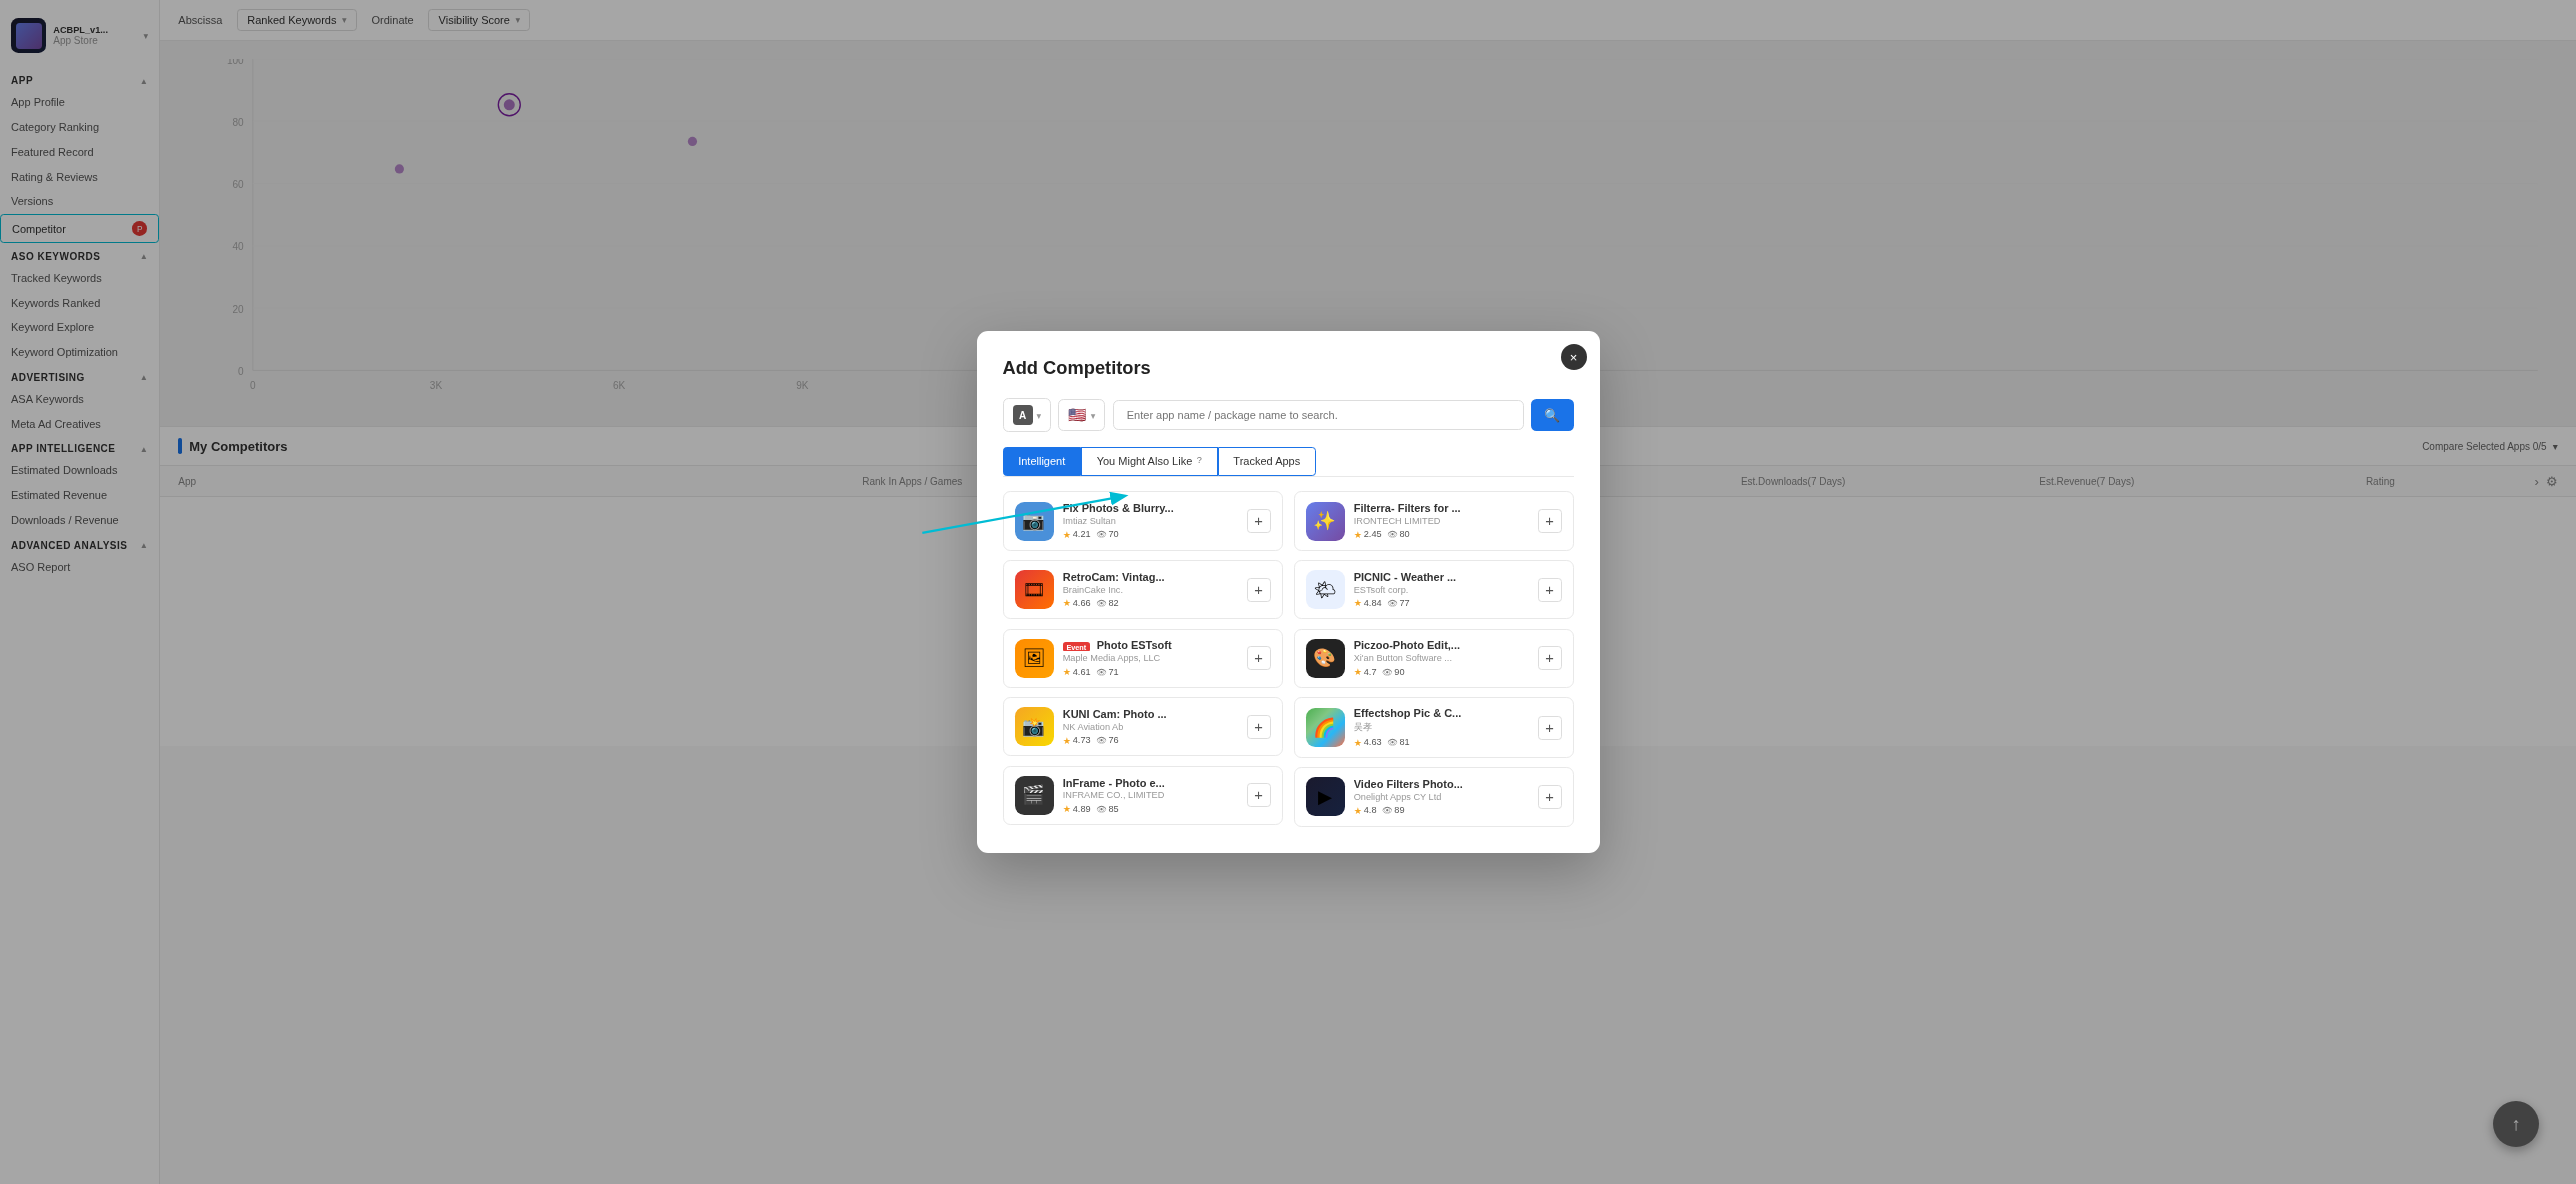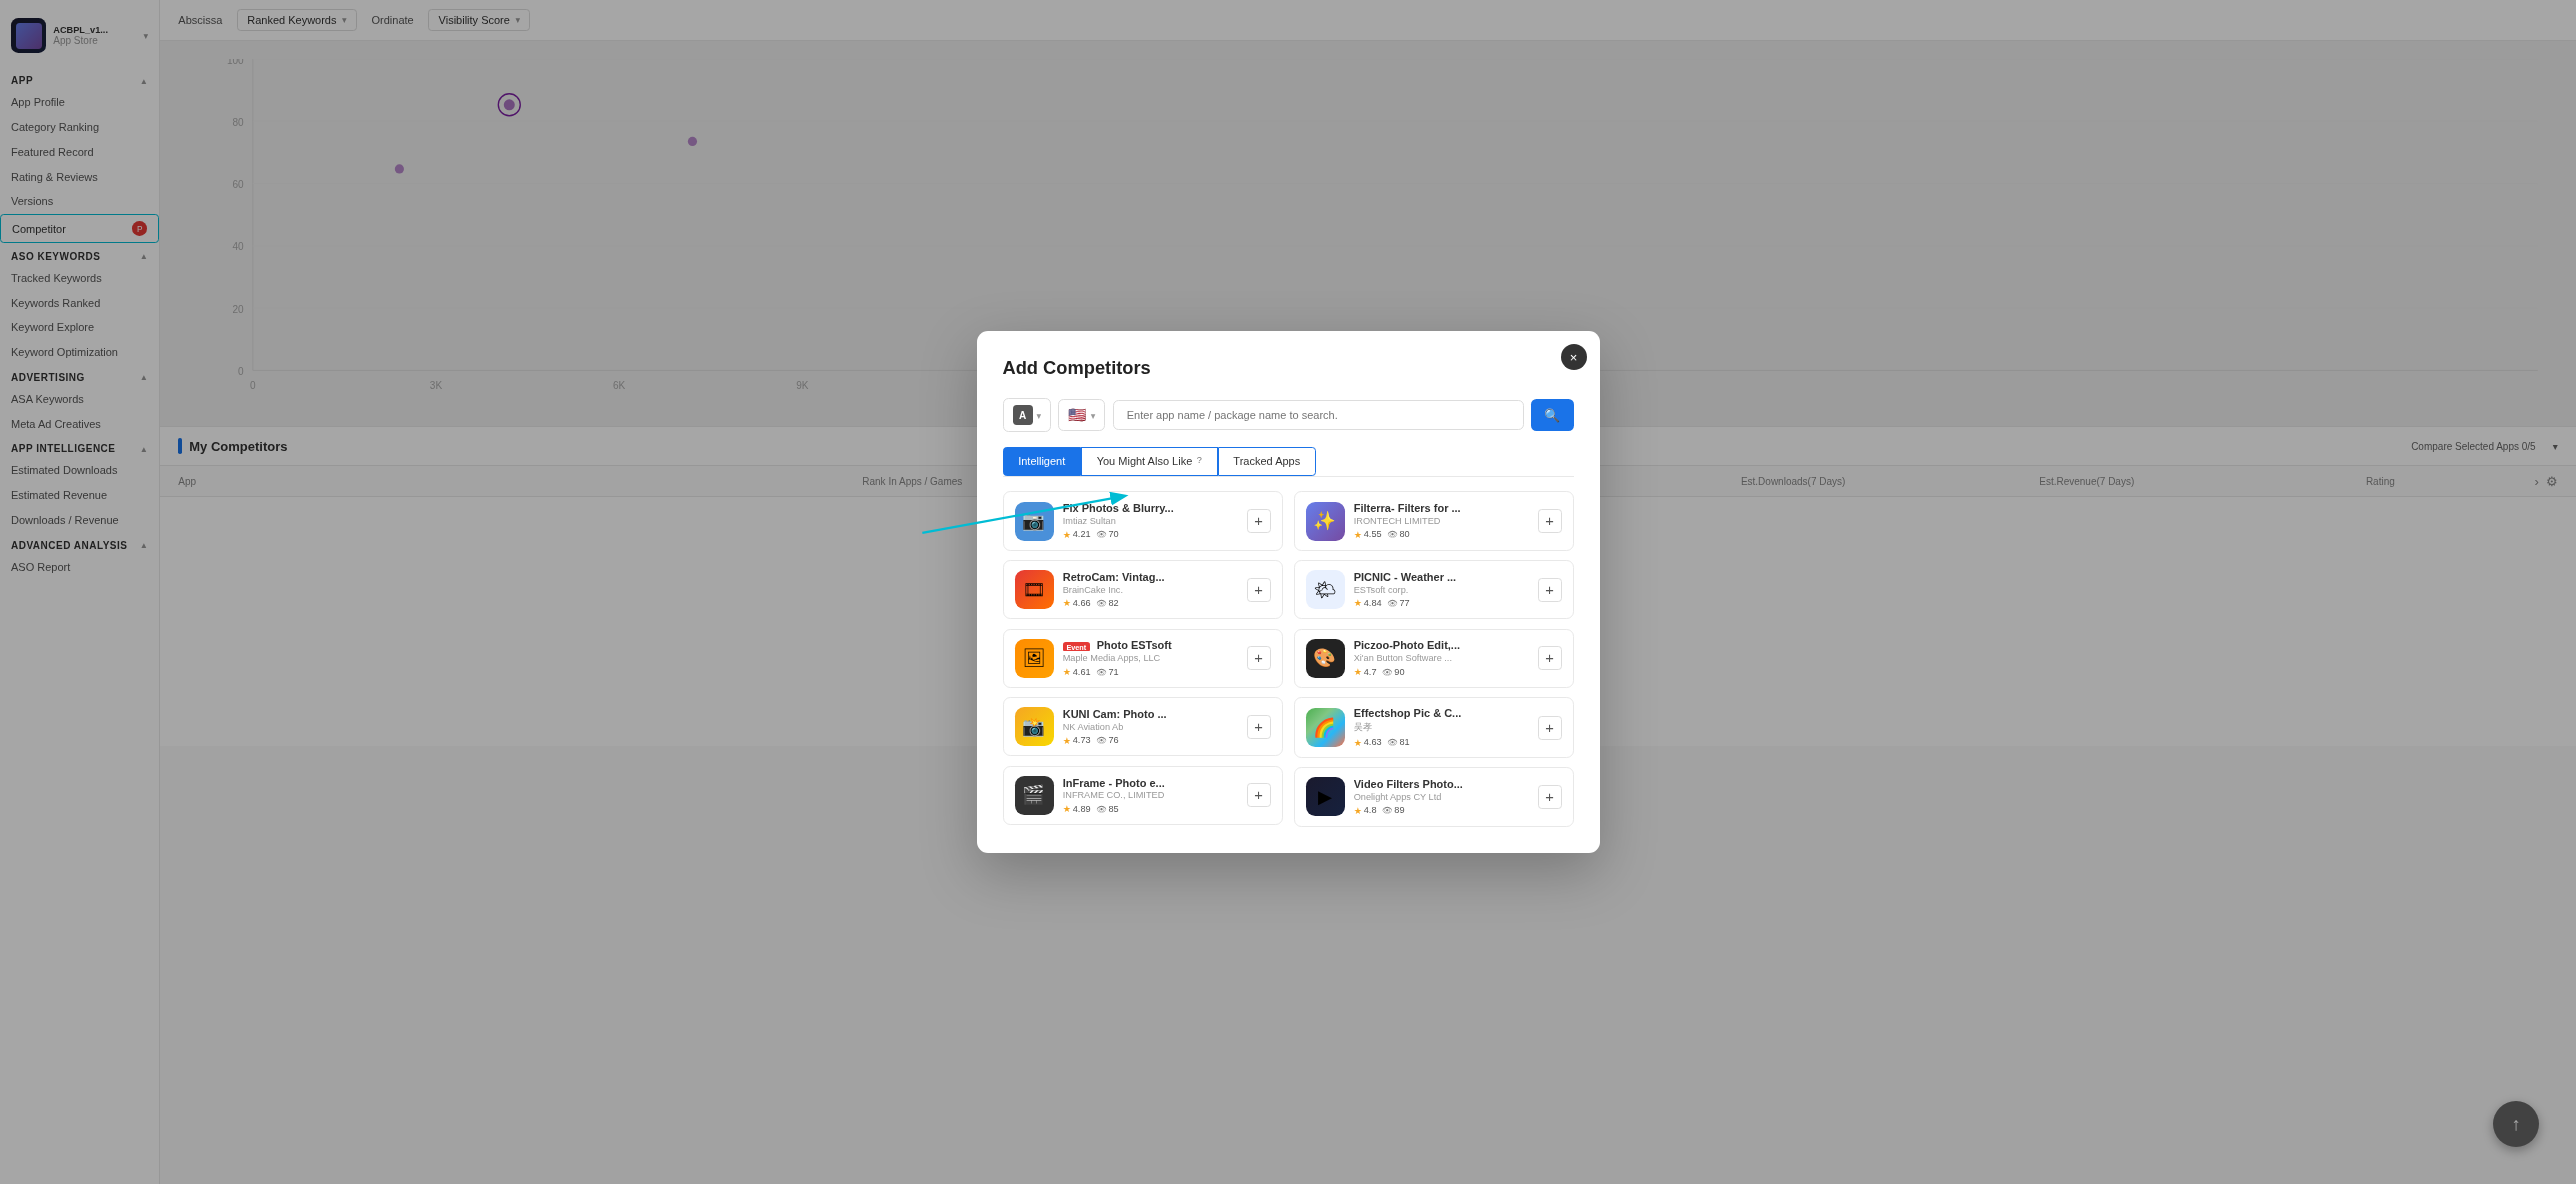--- a/index.html
+++ b/index.html
@@ -31,21 +31,21 @@
     .header-dropdown { display: flex; align-items: center; gap: 5.5px; border: 0.9px solid #ddd; border-radius: 3.7px; padding: 3.7px 9.2px; font-size: 11px; color: #333; background: #fff; cursor: pointer; }
     .header-dropdown-arrow { font-size: 9.2px; color: #999; }
 
     .chart-area { flex: 1; background: #f0f0f0; position: relative; padding: 18.3px; overflow: hidden; }
 
     
     .competitors-section { background: #fff; border-top: 0.9px solid #e8e8e8; }
     .competitors-header { padding: 11px 18.3px; display: flex; align-items: center; gap: 7.3px; border-bottom: 0.9px solid #e8e8e8; }
     .competitors-title-bar { width: 3.7px; height: 16.5px; background: #1a73e8; border-radius: 1.8px; }
     .competitors-title { font-size: 13px; font-weight: 600; color: #333; }
-    .compare-btn { margin-left: auto; font-size: 10px; color: #666; display: flex; align-items: center; gap: 17px; text-align: center; }
+    .compare-btn { margin-left: auto; font-size: 10px; color: #666; display: flex; align-items: center; gap: 6px; text-align: center; }
 
     .table-header { display: flex; align-items: center; padding: 7.3px 18.3px; background: #fafafa; border-bottom: 0.9px solid #e8e8e8; font-size: 10px; color: #888; font-weight: 500; }
     .table-col-app { flex: 2; }
     .table-col { flex: 1; text-align: center; }
 
     .empty-state { display: flex; flex-direction: column; align-items: center; justify-content: center; padding: 55px 18.3px; gap: 11px; }
     .empty-text { font-size: 12px; color: #999; }
     .add-competitor-btn { background: #1a3a6b; color: #fff; border: none; border-radius: 3.7px; padding: 8.3px 18.3px; font-size: 11px; cursor: pointer; }
 
     
@@ -417,21 +417,21 @@
         <div style="display:flex;flex-direction:column;gap:9.2px;">
 
           <div class="app-card">
             <div class="app-icon filterra">✨</div>
             <div class="app-info">
               <div class="app-card-name">Filterra- Filters for ...</div>
               <div class="app-card-dev">IRONTECH LIMITED</div>
               <div class="app-meta">
                 <span class="app-rating">
                   <span class="star-icon">★</span>
-                  <span>4.55</span>
+                  <span>2.45</span>
                 </span>
                 <span class="app-views">
                   <span class="eye-icon">👁</span>
                   <span>80</span>
                 </span>
               </div>
             </div>
             <div class="add-btn">+</div>
           </div>
 

